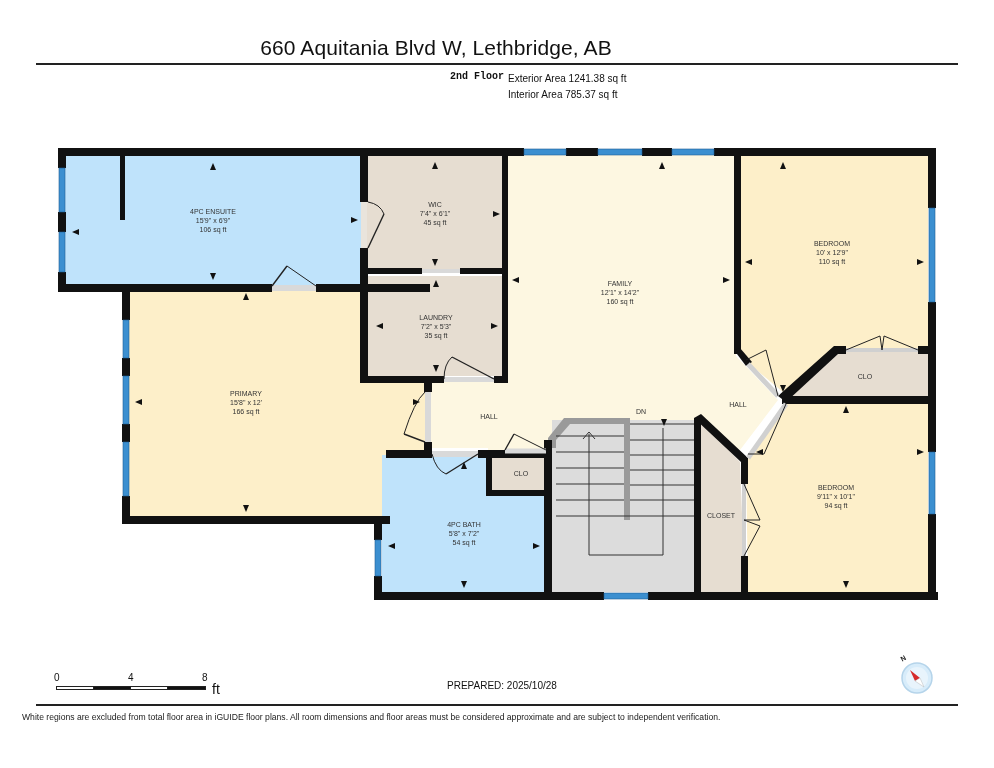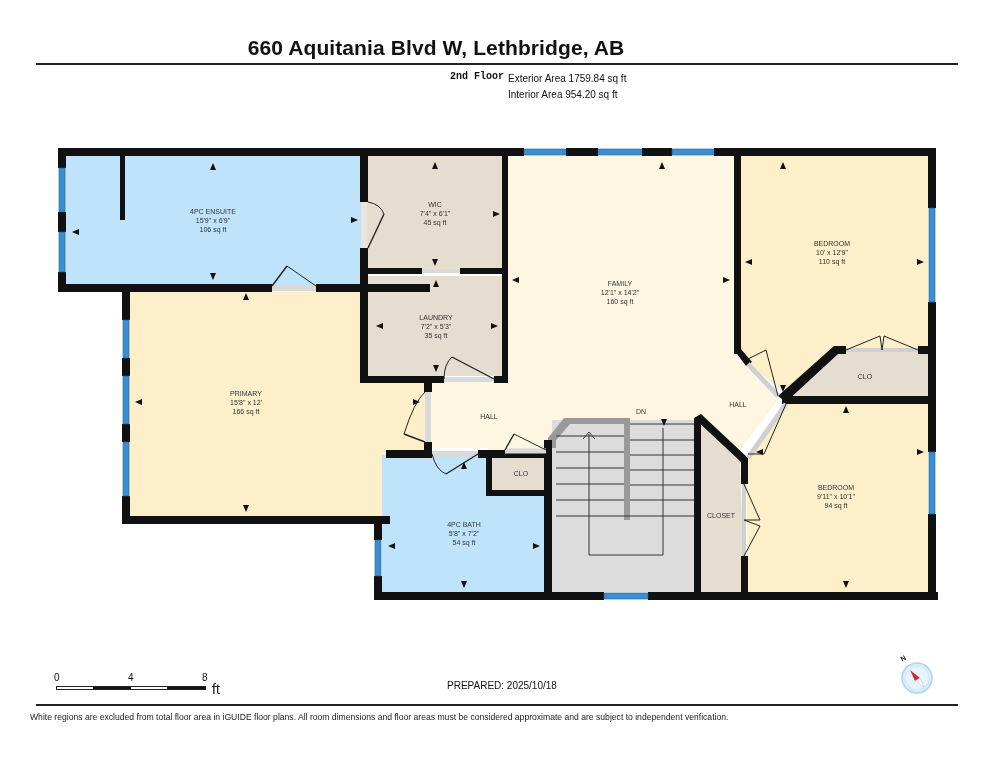--- a/index.html
+++ b/index.html
@@ -1,40 +1,40 @@
 <!DOCTYPE html>
 <html><head>
 <meta charset="utf-8">
 <style>
   html,body{margin:0;padding:0;background:#fff;}
   body{width:994px;height:768px;position:relative;overflow:hidden;font-family:"Liberation Sans",sans-serif;color:#111;}
-  .title{position:absolute;left:0;top:36px;width:872px;text-align:center;font-weight:bold;font-size:21px;letter-spacing:0.1px;}
+  .title{position:absolute;left:0;top:36px;width:872px;text-align:center;font-weight:normal;font-size:21px;letter-spacing:0.1px;}
   .rule-top{position:absolute;left:36px;top:63px;width:922px;height:2px;background:#222;}
   .floor-name{position:absolute;left:450px;top:71px;font-size:10px;font-weight:bold;font-family:Liberation Mono, monospace;}
   .area-lines{position:absolute;left:508px;top:71px;font-size:10px;line-height:16px;}
   svg.plan{position:absolute;left:0;top:0;}
   .room-label{font-family:"Liberation Sans",sans-serif;font-size:7px;fill:#333;text-anchor:middle;}
   .scale{position:absolute;left:56px;top:672px;width:170px;height:20px;}
   .scale-tick{position:absolute;top:0;font-size:10px;}
   .scale-bar{position:absolute;top:14px;height:4px;border:1px solid #222;box-sizing:border-box;}
   .scale-unit{position:absolute;left:156px;top:9px;font-size:14px;}
   .prepared{position:absolute;left:447px;top:680px;font-size:10px;}
   .compass{position:absolute;left:898px;top:652px;width:40px;height:44px;}
   .rule-bottom{position:absolute;left:36px;top:704px;width:922px;height:2px;background:#222;}
-  .disclaimer{position:absolute;left:30px;top:712px;font-size:8.6px;color:#222;}
+  .disclaimer{position:absolute;left:22px;top:712px;font-size:8.6px;color:#222;}
 </style>
 </head>
 <body>
 
 <div class="title">660 Aquitania Blvd W, Lethbridge, AB</div>
 <div class="rule-top"></div>
 <div class="floor-name">2nd Floor</div>
 <div class="area-lines">
-  <div>Exterior Area 1759.84 sq ft</div>
-  <div>Interior Area 954.20 sq ft</div>
+  <div>Exterior Area 1241.38 sq ft</div>
+  <div>Interior Area 785.37 sq ft</div>
 </div>
 
 <svg class="plan" width="994" height="768" viewBox="0 0 994 768" xmlns="http://www.w3.org/2000/svg">
 
   <g>
     <rect x="64" y="154" width="298" height="132" fill="#bfe3fb"></rect>
     <rect x="366" y="154" width="139" height="118" fill="#e6ddd1"></rect>
     <rect x="368" y="276" width="137" height="100" fill="#e6ddd1"></rect>
     <polygon points="507,154 736,154 736,356 778,400 740,450 695,420 552,420 552,452 488,452 488,448 428,448 428,380 507,380" fill="#fdf7e1"></polygon>
     <polygon points="740,154 928,154 928,352 836,352 790,398 740,356" fill="#fdefc9"></polygon>
@@ -238,21 +238,21 @@
   <span class="scale-tick" style="left:-2px;">0</span>
   <span class="scale-tick" style="left:72px;">4</span>
   <span class="scale-tick" style="left:146px;">8</span>
   <div class="scale-bar" style="left:0;width:38px;background:#fff;"></div>
   <div class="scale-bar" style="left:37px;width:38px;background:#111;"></div>
   <div class="scale-bar" style="left:74px;width:38px;background:#fff;"></div>
   <div class="scale-bar" style="left:111px;width:39px;background:#111;"></div>
   <span class="scale-unit">ft</span>
 </div>
 
-<div class="prepared">PREPARED: 2025/10/18</div>
+<div class="prepared">PREPARED: 2025/10/28</div>
 
 <svg class="compass" viewBox="0 0 40 44" xmlns="http://www.w3.org/2000/svg">
   <text x="3" y="9" font-size="7" font-weight="bold" fill="#222" transform="rotate(-30 5 7)" font-family="Liberation Sans, sans-serif">N</text>
   <circle cx="19" cy="26" r="15" fill="#d7ecfa" stroke="#b5d4ea" stroke-width="1.5"></circle>
   <circle cx="19" cy="26" r="11" fill="#e8f4fc"></circle>
   <polygon points="12,18 22,26 17,29" fill="#d62a2a"></polygon>
   <polygon points="22,26 17,29 26,35" fill="#fff" stroke="#aaa" stroke-width="0.4"></polygon>
 </svg>
 
 <div class="rule-bottom"></div>

